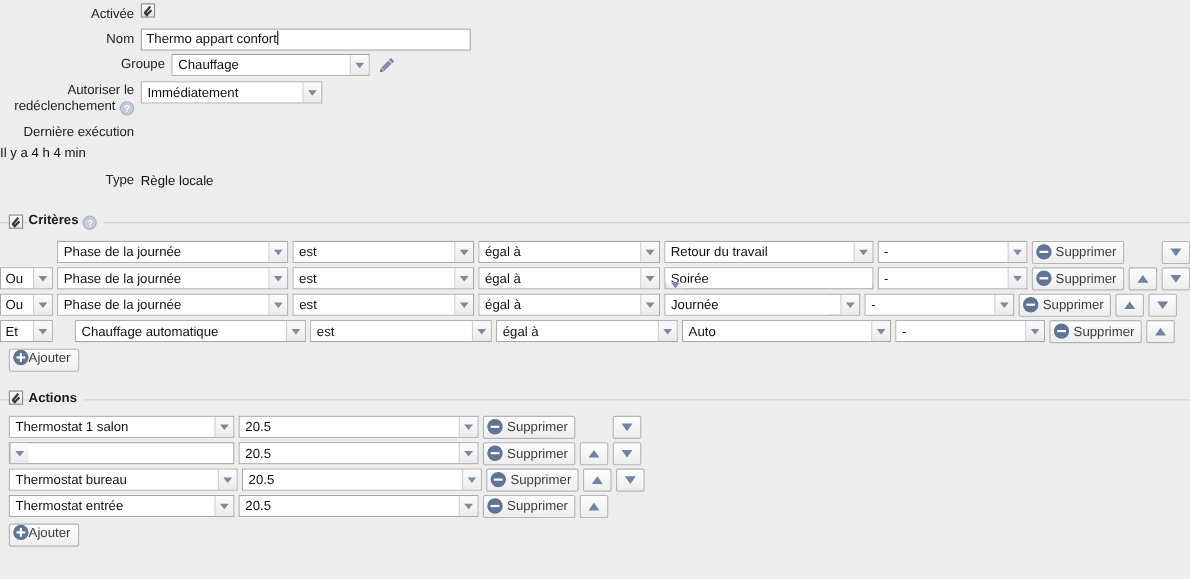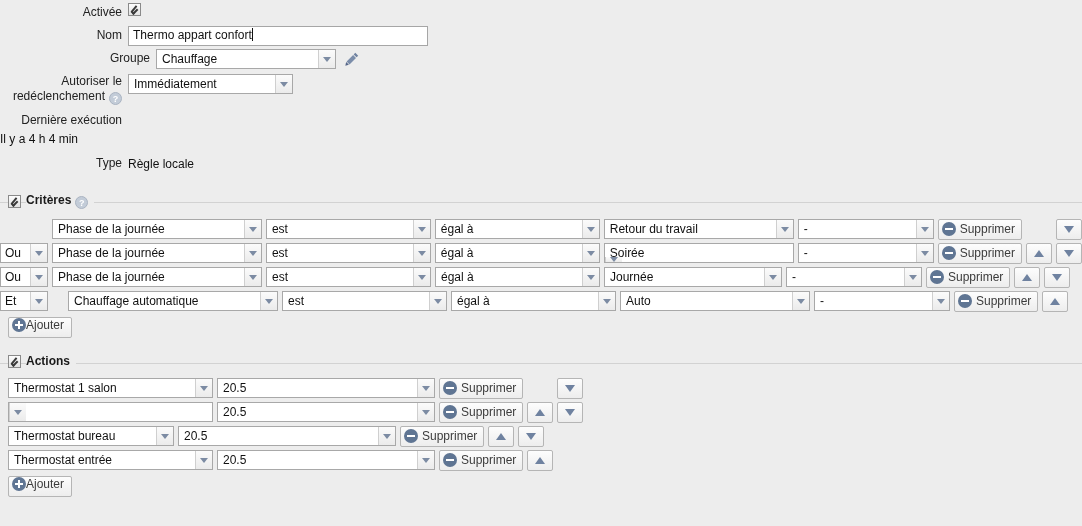--- a/index.html
+++ b/index.html
@@ -516,21 +516,21 @@
         </div>
         <div class="arrow-btn">
             <span class="tri-up"></span>
           </div>
         <div class="arrow-btn">
             <span class="tri-down"></span>
           </div>
       </div>
 
       <div class="rrow">
-        <div class="sel cell" style="width:166px;">
+        <div class="sel cell" style="width:208px;">
           <span class="sel-text">Thermostat bureau</span>
           <span class="sel-arrow">
               <span class="chev"></span>
             </span>
         </div>
         <div class="sel cell" style="width:218px;">
           <span class="sel-text">20.5</span>
           <span class="sel-arrow">
               <span class="chev"></span>
             </span>

